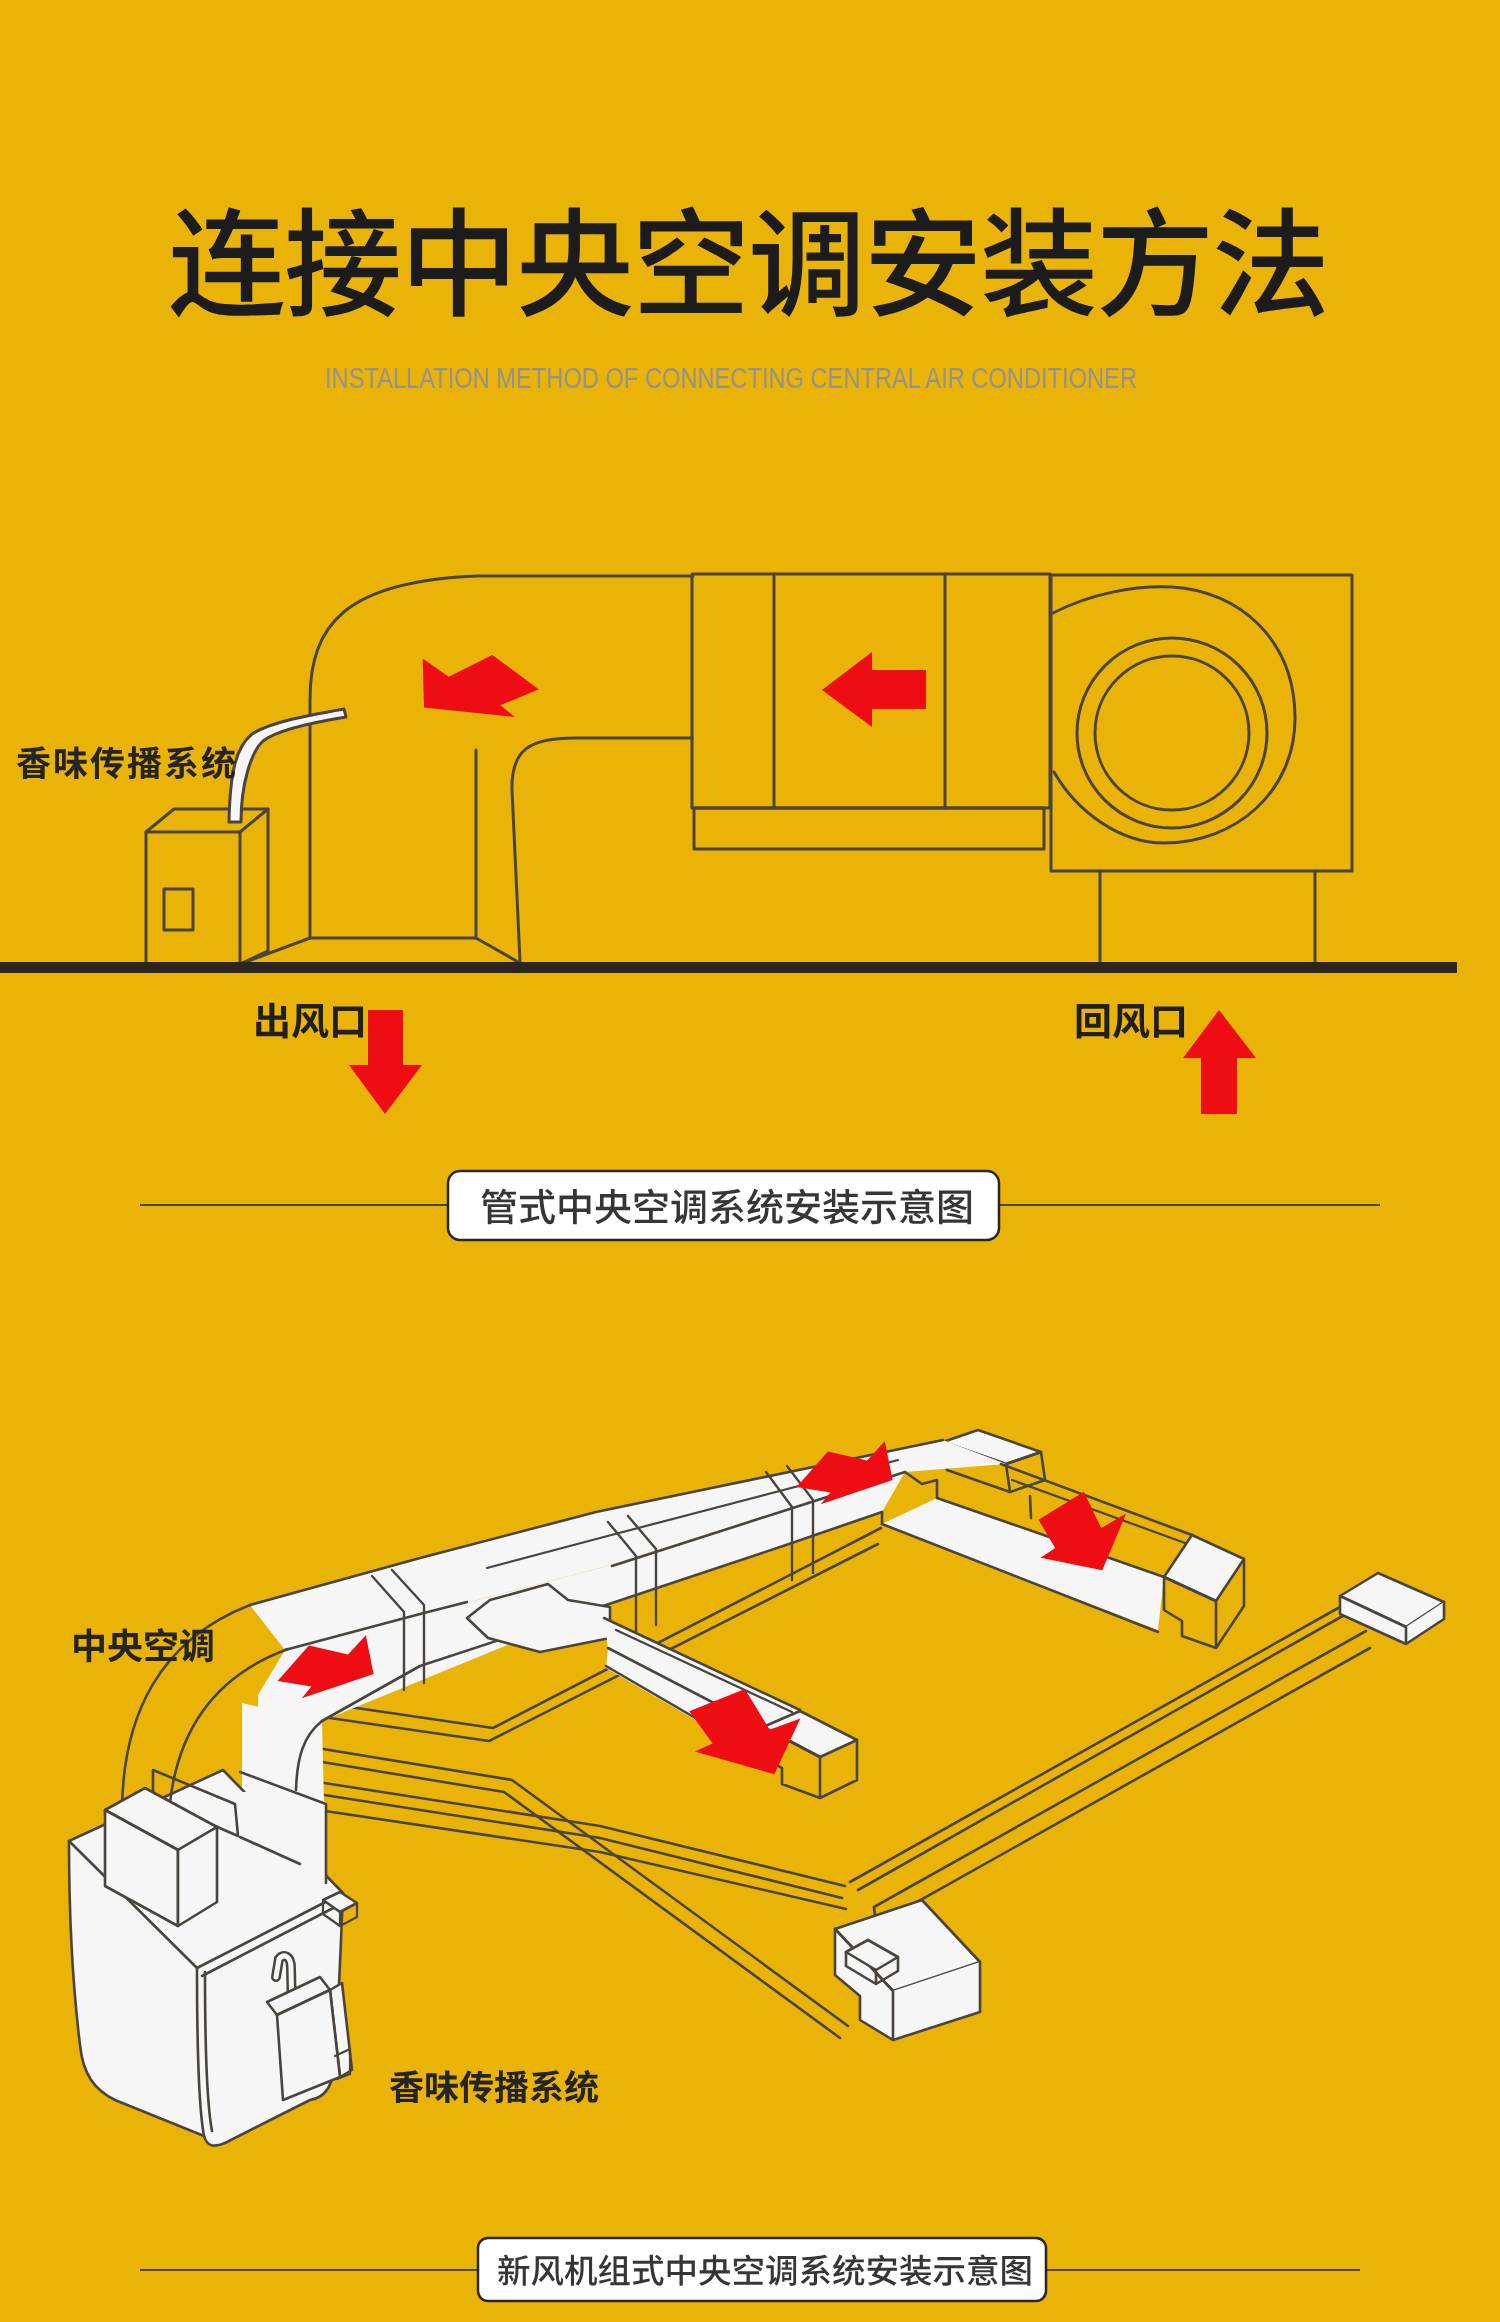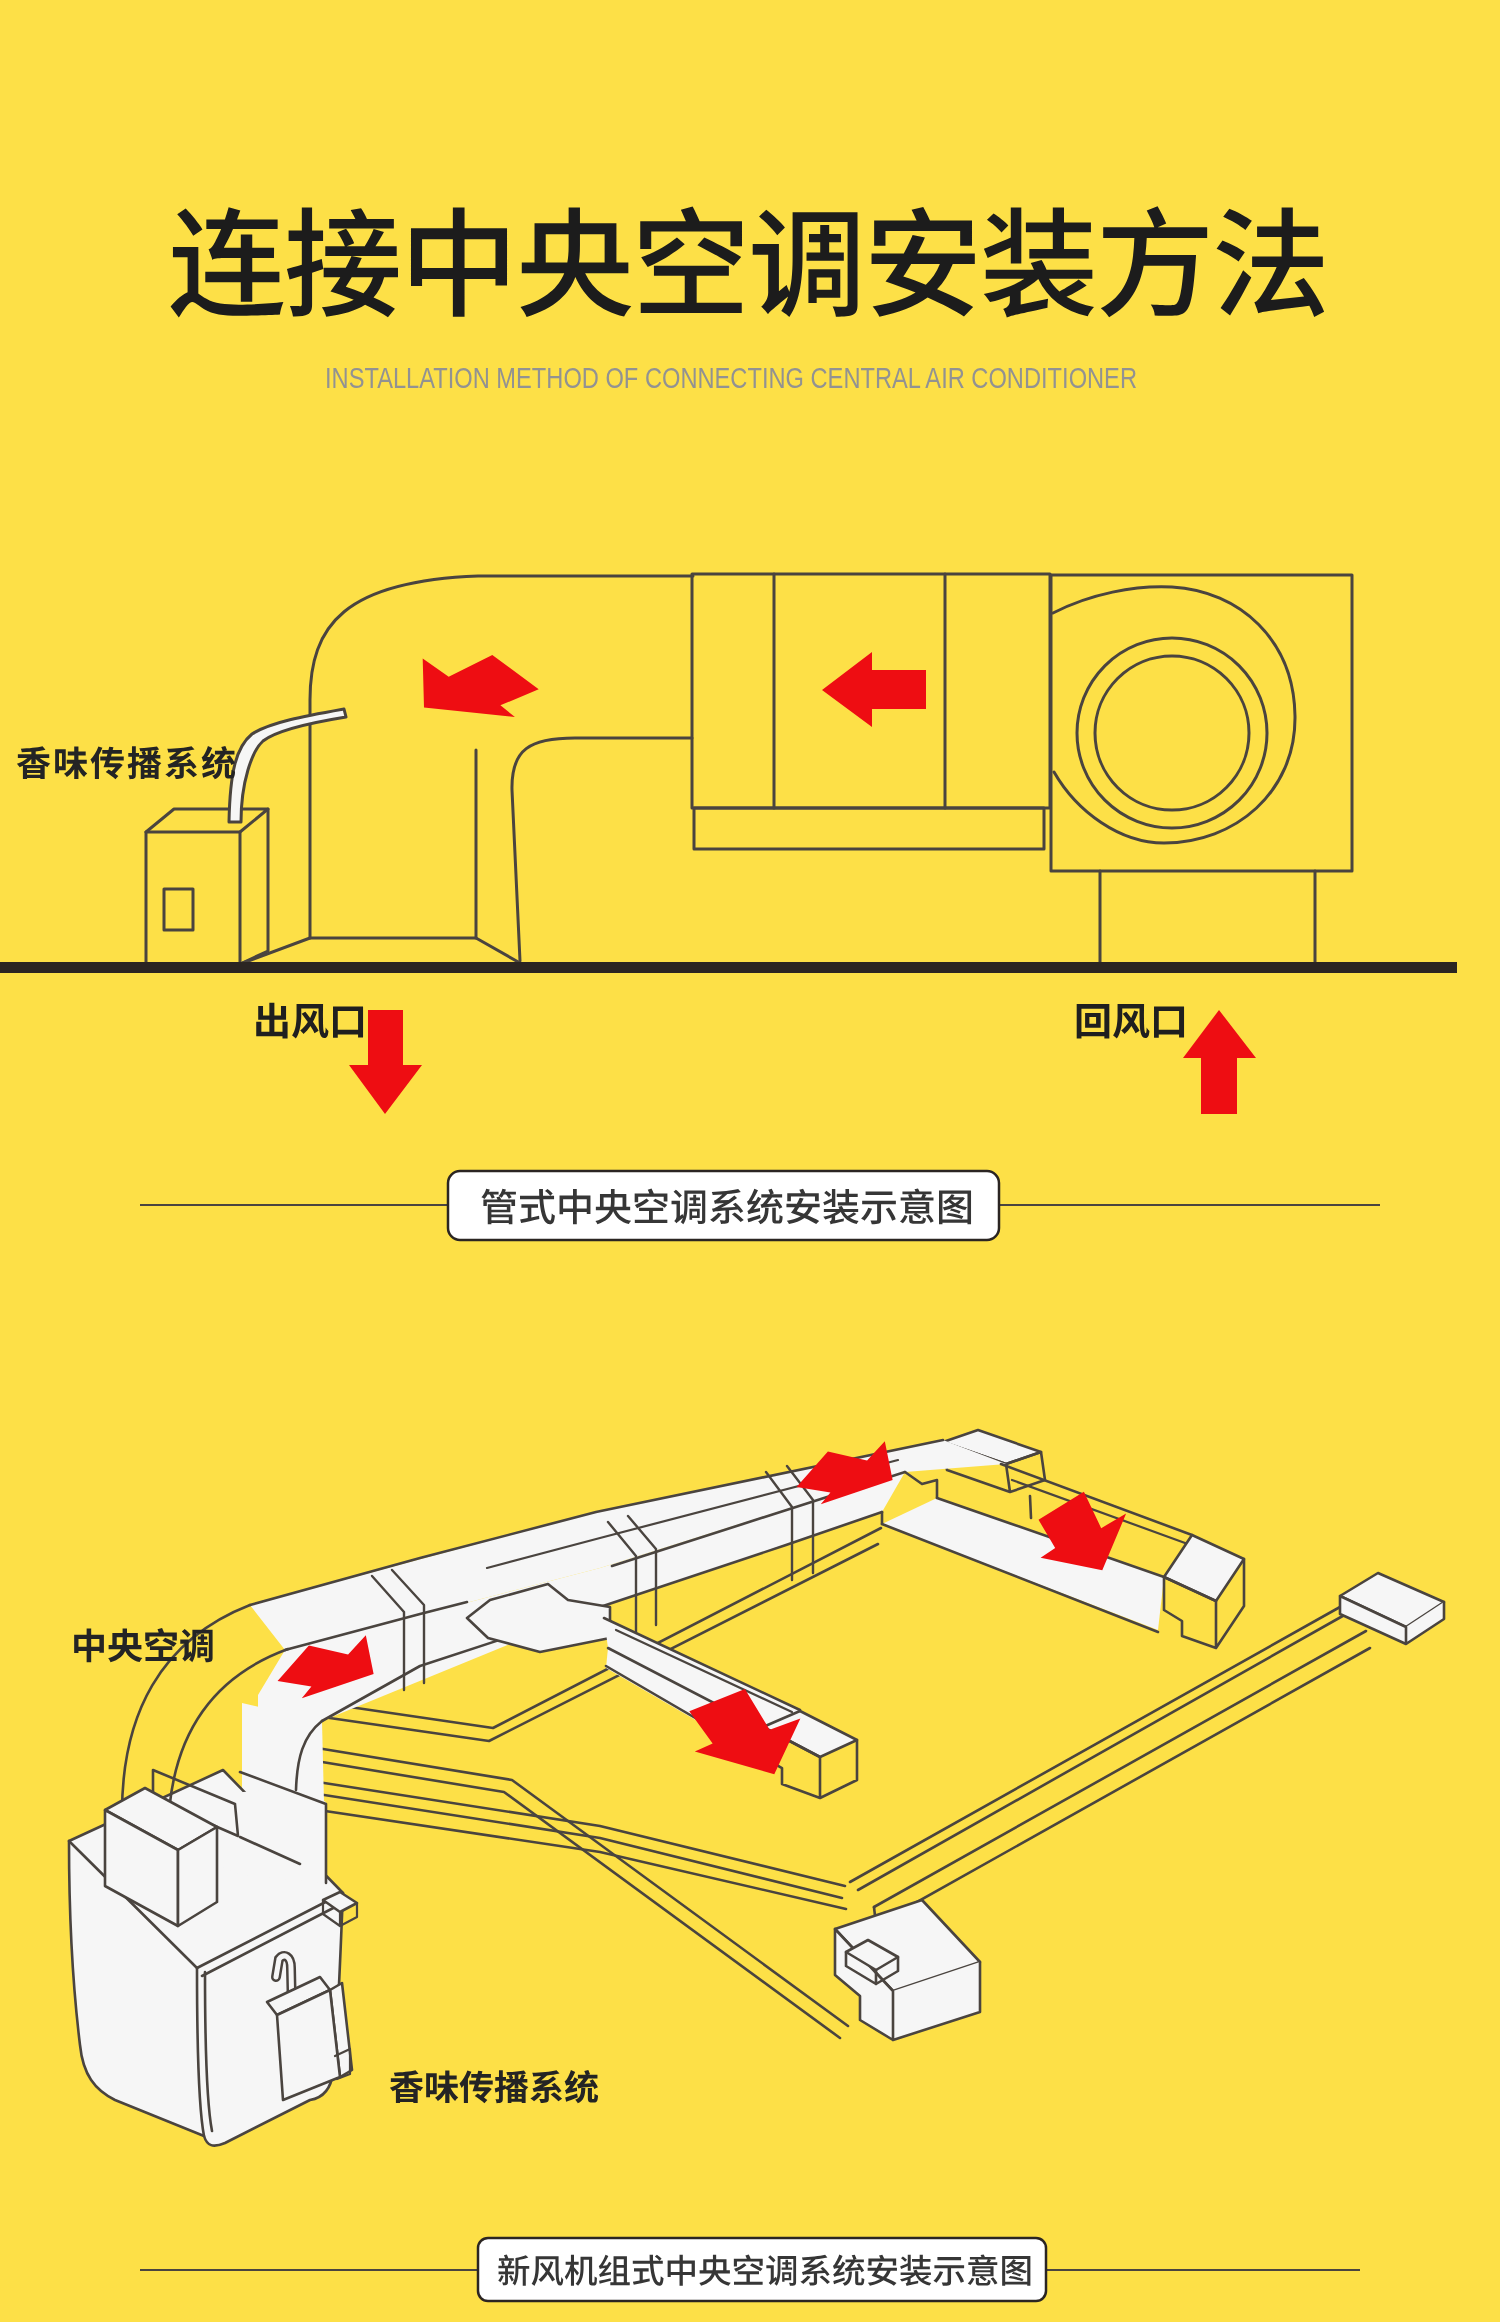--- a/index.html
+++ b/index.html
@@ -1,15 +1,15 @@
 <!DOCTYPE html>
 <html><head><meta charset="utf-8">
 <style>
 html,body{margin:0;padding:0;background:#f6f6f6;}
-#page{position:relative;width:1500px;height:2322px;background:#fde047;overflow:hidden;}
+#page{position:relative;width:1500px;height:2322px;background:#eab308;overflow:hidden;}
 </style></head>
 <body>
 <div id="page">
 <svg width="1500" height="2322" viewBox="0 0 1500 2322">
 <path d="M177.204 214.13400000000001C183.10399999999998 220.74200000000002 190.184 229.946 193.252 235.846L202.456 229.474C199.034 223.692 191.718 214.84199999999998 185.7 208.58800000000002ZM198.326 247.056H172.956V257.322H187.588V292.368C182.396 294.61 176.496 299.684 170.596 306.528L178.856 317.502C183.694 309.714 188.768 301.926 192.426 301.926C195.022 301.926 199.152 306.056 204.226 309.242C212.958 314.434 222.87 315.73199999999997 238.446 315.73199999999997C250.6 315.73199999999997 271.486 315.024 279.98199999999997 314.434C280.21799999999996 311.012 282.106 305.112 283.404 302.044C271.486 303.578 252.606 304.64 238.918 304.64C225.112 304.64 214.374 303.814 206.468 298.858C202.928 296.734 200.45 294.846 198.326 293.43ZM212.368 259.918C213.43 258.738 217.914 258.03 223.45999999999998 258.03H240.80599999999998V271.718H205.288V282.22H240.80599999999998V301.69H252.252V282.22H279.392V271.718H252.252V258.03H273.964L274.082 247.64600000000002H252.252V234.43H240.80599999999998V247.64600000000002H223.814C227.0 242.10000000000002 230.186 235.728 233.018 229.12H277.622V219.44400000000002H237.03L240.334 210.476L228.652 207.29000000000002C227.59 211.30200000000002 226.292 215.55 224.876 219.44400000000002H206.35V229.12H221.1C218.622 235.02 216.38 239.74 215.2 241.628C212.84 245.876 210.952 248.708 208.59199999999998 249.18C209.89 252.248 211.778 257.558 212.368 259.918Z M301.818 207.526V230.536H288.602V240.92000000000002H301.818V264.874C296.272 266.526 291.08 267.942 286.95 268.886L289.546 279.624L301.818 275.848V304.168C301.818 305.702 301.228 306.174 299.812 306.174C298.514 306.174 294.384 306.174 289.9 306.056C291.316 309.006 292.614 313.726 292.968 316.44C300.048 316.558 304.76800000000003 316.086 307.836 314.316C310.904 312.546 312.084 309.714 312.084 304.168V272.662L323.294 269.122L321.76 258.974L312.084 261.924V240.92000000000002H323.058V230.536H312.084V207.526ZM350.67 209.88600000000002C352.204 212.60000000000002 353.974 215.904 355.39 218.972H329.194V228.53H393.858V218.972H366.954C365.42 215.55 363.296 211.538 361.054 208.352ZM373.68 229.002C371.674 234.19400000000002 367.78 241.51 364.712 246.348H346.776L354.21 243.162C352.794 239.268 349.372 233.25 346.068 228.76600000000002L337.454 232.188C340.522 236.554 343.472 242.336 344.888 246.348H325.3V256.024H396.69V246.348H375.45C378.164 242.10000000000002 381.23199999999997 236.90800000000002 383.946 231.952ZM330.492 291.424C337.808 293.666 345.832 296.498 353.738 299.802C345.832 303.696 335.448 306.056 321.878 307.354C323.53 309.596 325.418 313.608 326.244 316.676C343.118 314.316 355.744 310.658 365.06600000000003 304.64C374.152 308.888 382.412 313.254 387.95799999999997 317.148L394.91999999999996 308.652C389.49199999999996 305.112 381.94 301.218 373.562 297.442C378.4 292.132 381.822 285.524 384.182 277.264H397.988V267.824H357.04200000000003C358.812 264.52 360.464 261.216 361.762 258.03L351.496 256.024C349.962 259.8 347.956 263.812 345.714 267.824H323.648V277.264H340.286C336.98199999999997 282.574 333.56 287.412 330.492 291.424ZM372.972 277.264C370.848 283.754 367.78 288.946 363.414 293.194C357.514 290.834 351.496 288.592 345.832 286.704C347.72 283.872 349.726 280.568 351.73199999999997 277.264Z M452.864 207.40800000000002V228.176H410.974V285.996H422.066V278.916H452.864V316.794H464.546V278.916H495.462V285.406H507.026V228.176H464.546V207.40800000000002ZM422.066 267.942V239.15H452.864V267.942ZM495.462 267.942H464.546V239.15H495.462Z M568.628 207.40800000000002V223.33800000000002H534.526V262.396H521.782V273.252H564.262C558.716 286.94 546.562 299.212 520.484 307.118C522.608 309.478 525.558 314.198 526.62 316.912C555.884 307.826 569.336 293.194 575.354 276.91C584.558 297.442 599.662 310.54 624.088 316.558C625.622 313.372 628.808 308.77 631.286 306.292C608.276 301.69 593.408 290.48 585.148 273.252H628.336V262.396H616.418V223.33800000000002H579.956V207.40800000000002ZM545.736 262.396V234.19400000000002H568.628V245.64C568.628 251.186 568.392 256.85 567.33 262.396ZM604.6179999999999 262.396H578.894C579.72 256.85 579.956 251.186 579.956 245.64V234.19400000000002H604.6179999999999Z M697.372 245.168C709.172 251.186 725.692 260.272 733.716 265.818L741.15 256.968C732.5360000000001 251.54000000000002 715.898 243.044 704.3340000000001 237.61599999999999ZM676.958 237.498C667.282 245.168 654.774 252.602 641.204 257.204L647.694 267.116C661.028 261.334 674.834 252.72 684.746 244.342ZM640.732 302.752V312.9H741.74V302.752H696.664V275.848H728.878V265.818H653.948V275.848H684.746V302.752ZM680.852 209.768C682.504 213.308 684.392 217.556 685.926 221.332H640.26V248.94400000000002H651.234V231.48000000000002H730.412V246.348H741.976V221.332H699.614C697.844 216.966 695.012 210.948 692.652 206.464Z M759.092 216.376C765.4639999999999 221.92200000000003 773.606 229.946 777.264 235.138L784.934 227.46800000000002C781.04 222.394 772.78 214.84199999999998 766.29 209.65ZM752.72 244.106V254.844H768.178V292.722C768.178 299.448 763.812 304.522 761.216 306.764C763.104 308.298 766.762 311.956 768.06 314.198C769.712 311.838 772.662 309.242 788.12 296.616C786.468 301.69 784.226 306.528 781.276 310.894C783.518 311.956 787.648 315.142 789.3 316.912C800.746 300.864 802.516 275.376 802.516 257.086V222.04000000000002H847.592V304.286C847.592 306.056 846.884 306.646 845.232 306.646C843.58 306.764 838.27 306.764 832.606 306.528C834.0219999999999 309.242 835.556 313.962 835.91 316.676C844.288 316.676 849.48 316.44 852.902 314.788C856.442 313.018 857.504 309.95 857.504 304.522V212.246H792.604V257.086C792.604 267.706 792.25 280.214 789.418 291.778C788.356 289.654 787.294 287.058 786.586 285.052L778.9159999999999 291.188V244.106ZM820.216 225.108V234.07600000000002H809.006V242.21800000000002H820.216V252.602H806.528V260.744H843.816V252.602H829.184V242.21800000000002H840.984V234.07600000000002H829.184V225.108ZM808.4159999999999 269.24V302.988H816.676V297.678H840.276V269.24ZM816.676 277.382H831.898V289.654H816.676Z M911.554 209.768C913.206 213.072 915.094 217.084 916.628 220.62400000000002H874.148V245.64H885.476V231.008H960.17V245.64H971.97V220.62400000000002H929.962C928.192 216.61200000000002 925.478 211.30200000000002 923.236 207.054ZM939.874 263.93C936.5699999999999 272.308 931.85 279.152 925.832 284.698C918.28 281.748 910.61 278.916 903.294 276.556C905.772 272.78 908.604 268.414 911.2 263.93ZM897.63 263.93C893.618 270.42 889.488 276.438 885.712 281.276L885.594 281.394C895.034 284.462 905.418 288.356 915.566 292.486C904.238 299.33 889.842 303.696 872.614 306.41C874.856 308.888 878.278 313.962 879.458 316.676C898.692 312.782 914.858 306.882 927.602 297.56C942.116 304.05 955.45 310.776 963.946 316.558L973.15 307.0C964.3 301.454 951.202 295.2 937.042 289.3C943.65 282.338 948.842 274.078 952.736 263.93H974.802V253.428H917.218C920.05 248.0 922.764 242.572 924.888 237.38L912.616 234.902C910.256 240.684 907.188 247.056 903.766 253.428H871.552V263.93Z M986.962 219.798C992.154 223.33800000000002 998.526 228.88400000000001 1001.476 232.542L1008.32 225.462C1005.37 221.804 998.762 216.73000000000002 993.57 213.426ZM1030.74 263.104C1031.802 265.11 1032.982 267.47 1033.926 269.83H985.782V278.798H1024.368C1013.63 285.76 998.29 291.188 983.776 293.902C985.9 296.026 988.614 299.684 990.03 302.044C996.638 300.51 1003.364 298.504 1009.854 295.908V300.982C1009.854 306.174 1005.842 308.062 1003.246 308.888C1004.662 310.894 1006.314 315.142 1006.786 317.62C1009.5 316.086 1013.984 315.024 1047.496 307.708C1047.496 305.702 1047.732 301.336 1048.086 298.858L1020.71 304.404V290.952C1027.436 287.412 1033.454 283.4 1038.292 278.916C1047.732 298.386 1063.78 310.894 1087.734 316.204C1088.914 313.372 1091.864 309.242 1093.988 307.118C1083.368 305.112 1074.164 301.69 1066.494 296.852C1073.102 293.784 1080.772 289.536 1086.672 285.406L1078.648 279.506C1073.81 283.164 1066.022 288.002 1059.414 291.424C1055.166 287.766 1051.744 283.51800000000003 1048.912 278.798H1092.336V269.83H1046.552C1045.254 266.644 1043.366 262.986 1041.596 260.036ZM1052.806 207.40800000000002V222.512H1025.902V232.188H1052.806V248.94400000000002H1029.324V258.62H1088.6779999999999V248.94400000000002H1064.016V232.188H1090.92V222.512H1064.016V207.40800000000002ZM983.894 248.708 987.67 257.91200000000003 1010.798 247.41V263.576H1021.3V207.40800000000002H1010.798V237.38C1000.768 241.746 990.856 245.994 983.894 248.708Z M1146.74 210.476C1149.454 215.668 1152.758 222.394 1154.292 227.232H1103.198V237.97H1134.35C1133.17 264.284 1130.456 293.076 1100.838 308.298C1103.906 310.54 1107.328 314.434 1109.098 317.266C1130.9279999999999 305.23 1139.778 286.23199999999997 1143.672 265.818H1183.792C1182.022 290.008 1179.78 300.982 1176.476 303.814C1174.942 304.994 1173.408 305.23 1170.812 305.23C1167.39 305.23 1159.13 305.112 1150.752 304.522C1152.994 307.472 1154.646 312.074 1154.764 315.378C1162.788 315.85 1170.576 315.968 1174.942 315.614C1179.898 315.26 1183.202 314.198 1186.27 310.776C1190.99 305.938 1193.468 292.958 1195.71 260.036C1195.946 258.502 1196.064 254.962 1196.064 254.962H1145.324C1146.032 249.298 1146.504 243.63400000000001 1146.74 237.97H1207.156V227.232H1157.714L1166.21 223.574C1164.44 218.85399999999998 1160.782 211.774 1157.596 206.228Z M1223.21 216.848C1230.88 220.27 1240.674 225.934 1245.394 230.06400000000002L1251.884 220.86C1246.81 216.966 1236.898 211.656 1229.346 208.70600000000002ZM1216.602 248.708C1224.154 252.13 1233.83 257.558 1238.55 261.57L1244.804 252.248C1239.848 248.354 1229.936 243.28 1222.502 240.448ZM1220.614 307.944 1230.054 315.496C1237.134 304.286 1245.04 290.008 1251.294 277.618L1243.152 270.184C1236.19 283.754 1226.986 298.976 1220.614 307.944ZM1258.256 313.372C1261.796 311.72 1267.224 310.894 1309.35 305.702C1311.474 309.832 1313.126 313.608 1314.188 316.912L1324.1 311.838C1320.796 302.398 1311.946 288.474 1303.804 278.09L1294.718 282.456C1297.904 286.704 1301.09 291.54200000000003 1304.04 296.38L1270.882 300.038C1277.608 290.48 1284.334 278.68 1289.88 266.88H1322.802V256.378H1292.83V237.026H1318.2V226.524H1292.83V207.40800000000002H1281.62V226.524H1257.076V237.026H1281.62V256.378H1252.12V266.88H1276.664C1271.236 279.388 1264.51 291.07 1262.032 294.492C1259.082 298.858 1256.84 301.572 1254.362 302.28C1255.66 305.348 1257.666 311.012 1258.256 313.372Z" fill="#1c1c1c"></path>
 <text x="325" y="388" font-family="Liberation Sans, sans-serif" font-size="29" fill="#929292" textLength="812" lengthAdjust="spacingAndGlyphs">INSTALLATION METHOD OF CONNECTING CENTRAL AIR CONDITIONER</text>
 <g fill="none" stroke="#4a443f" stroke-width="3" stroke-linejoin="round" stroke-linecap="round">
         <path d="M 310 938 L 310 700 C 310 625 345 581 478 576 L 693 576"></path>
         <path d="M 520 961 L 512 790 C 511 749 530 738 575 738 L 692 738"></path>
         <path d="M 243 963 L 310 938 L 476 938 L 520 963"></path>

